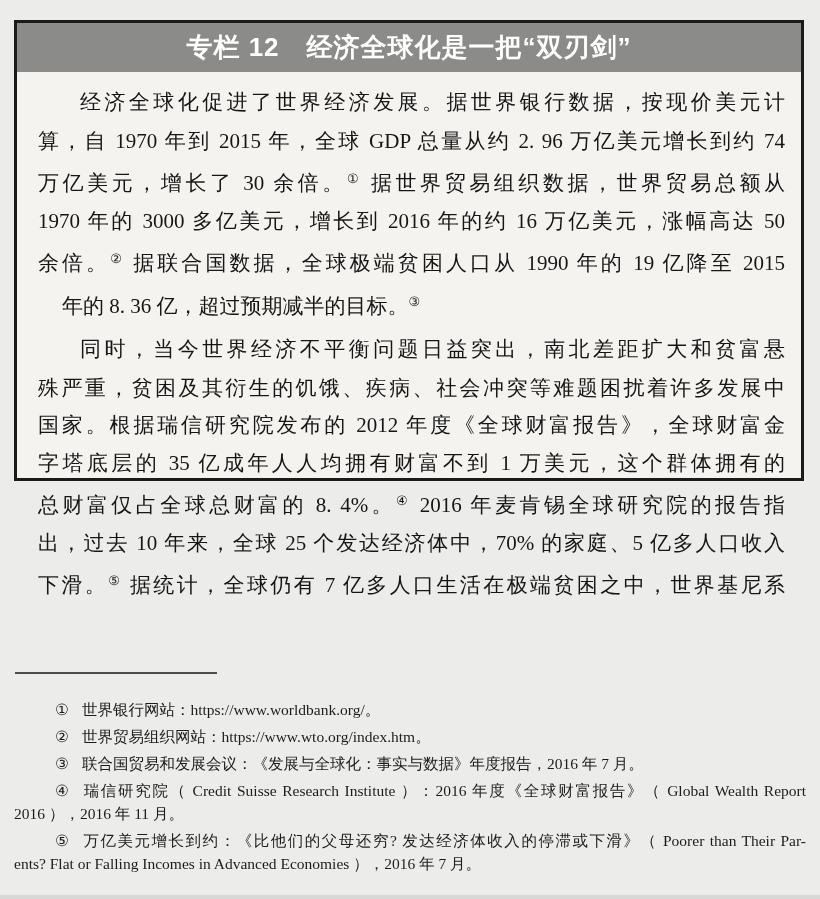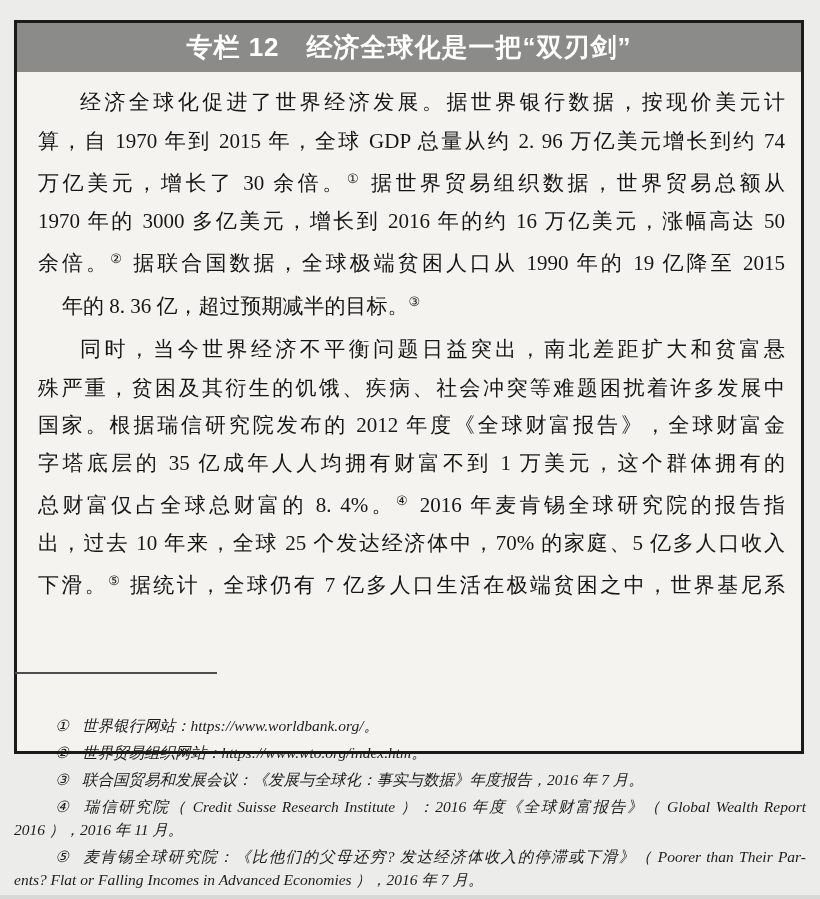--- a/index.html
+++ b/index.html
@@ -14,21 +14,21 @@
     height: 899px;
     background: #ececeb;
     overflow: hidden;
   }
   
   .box {
     position: absolute;
     left: 14px;
     top: 20px;
     width: 790px;
-    height: 734px;
+    height: 461px;
     box-sizing: border-box;
     border: 3px solid #1b1b1b;
     background: #f4f3f0;
   }
   .box-title {
     height: 49px;
     line-height: 49px;
     background: #8b8b89;
     color: #ffffff;
     text-align: center;
@@ -64,21 +64,21 @@
     font-size: 15.5px;
     line-height: 23px;
     color: #1c1c1c;
   }
   .fn-sep {
     width: 202px;
     height: 0;
     border-top: 2px solid #4e4e4e;
     margin: 8px 0 0 1px;
   }
-  .fn-list { margin-top: 40px; font-style: italic; }
+  .fn-list { margin-top: 24px; }
   .fn-line {
     margin-bottom: 4px;
     padding-left: 41px;
   }
   .fn-line.justify {
     text-align: justify;
     text-align-last: justify;
   }
   .fn-line.cont {
     padding-left: 0;
@@ -127,20 +127,20 @@
   </div>
 
   <div class="footnotes">
     <div class="fn-sep"></div>
     <div class="fn-list">
       <div class="fn-line"><span class="fn-marker">①</span><span>世界银行网站：https://www.worldbank.org/。</span></div>
       <div class="fn-line"><span class="fn-marker">②</span><span>世界贸易组织网站：https://www.wto.org/index.htm。</span></div>
       <div class="fn-line"><span class="fn-marker">③</span><span>联合国贸易和发展会议：《发展与全球化：事实与数据》年度报告，2016 年 7 月。</span></div>
       <div class="fn-line justify"><span class="fn-marker">④</span><span>瑞信研究院（ Credit Suisse Research Institute ）：2016 年度《全球财富报告》（ Global Wealth Report</span></div>
       <div class="fn-line cont"><span>2016 ），2016 年 11 月。</span></div>
-      <div class="fn-line justify"><span class="fn-marker">⑤</span><span>麦肯锡全球研究院：《比他们的父母还穷? 发达经济体收入的停滞或下滑》（ Poorer than Their Par-</span></div>
+      <div class="fn-line justify"><span class="fn-marker">⑤</span><span>万亿美元增长到约：《比他们的父母还穷? 发达经济体收入的停滞或下滑》（ Poorer than Their Par-</span></div>
       <div class="fn-line cont"><span>ents? Flat or Falling Incomes in Advanced Economies ），2016 年 7 月。</span></div>
     </div>
   </div>
 
   <div class="page-bottom-edge"></div>
 
 </div>
 
 </body></html>

